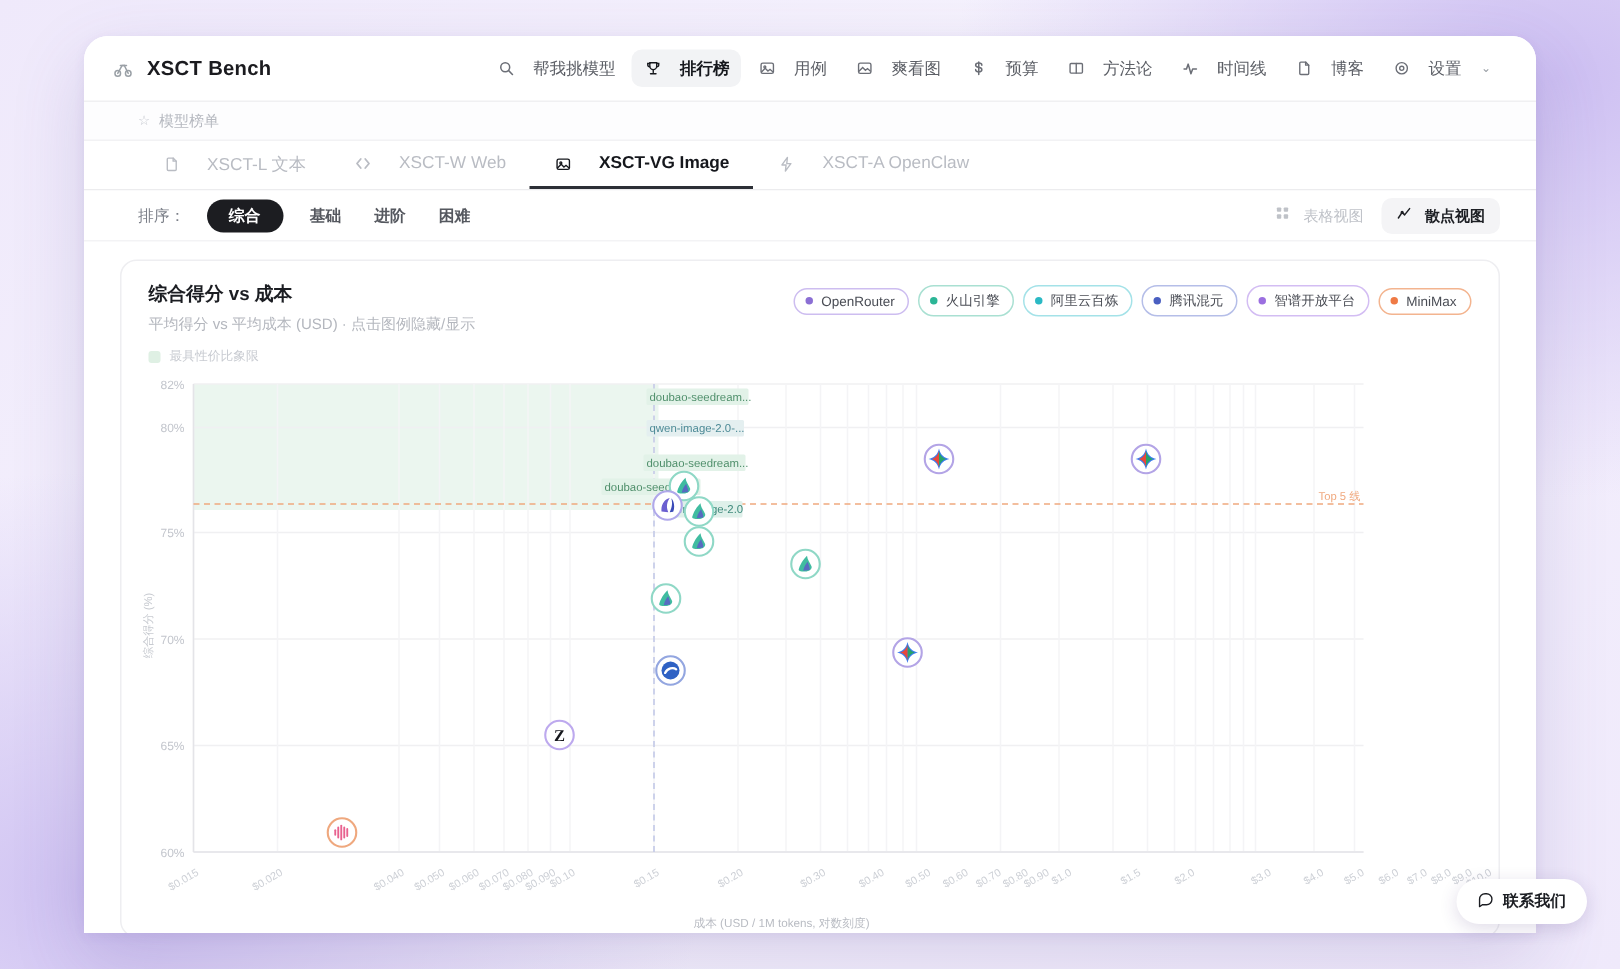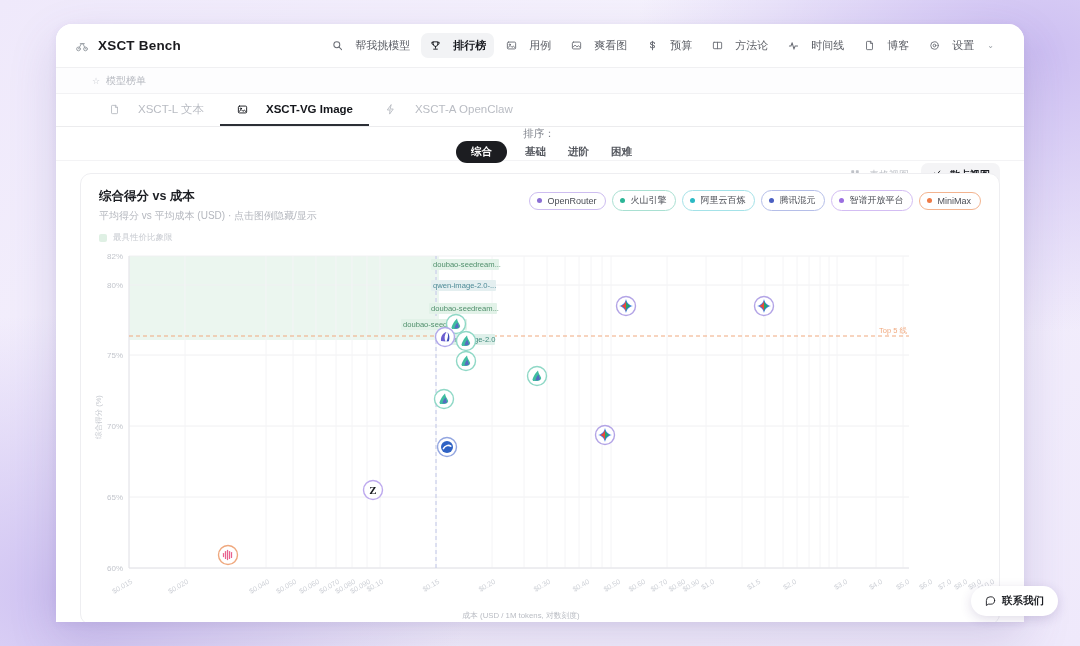--- a/index.html
+++ b/index.html
@@ -81,21 +81,20 @@
   }
   .tab .ic { width: 12px; height: 12px; display:flex; align-items:center; justify-content:center; }
   .tab.active { color: #15171c; font-weight: 700; border-bottom-color: #2c2f36; }
 
   
   .filterbar {
     height: 34px; display: flex; align-items: center;
     padding: 0 24px 0 36px;
     background: #fff;
     border-bottom: 1px solid #f3f3f5;
-    flex-direction: column;
   }
   .sort-label { font-size: 10.5px; color: #7b7f88; margin-right: 14px; }
   .chipset { display: flex; align-items: center; gap: 14px; }
   .chip { font-size: 10.5px; color: #55585f; font-weight: 700; cursor: pointer; padding: 3px 4px; }
   .chip.on {
     background: #1c1d21; color: #fff; border-radius: 999px;
     padding: 4px 15px; font-weight: 700;
   }
   .hint { font-size: 9.5px; color: #c0c3ca; margin-left: 16px; white-space: nowrap; }
   .viewtoggle { margin-left: auto; display: flex; align-items: center; gap: 2px; }
@@ -272,20 +271,29 @@
 
     <div class="tabs">
       <div class="tab">
         <span class="ic">
           <svg width="11" height="11" viewBox="0 0 24 24" fill="none" stroke="currentColor" stroke-width="2" stroke-linecap="round" stroke-linejoin="round">
               <path d="M14 3H7a1.5 1.5 0 0 0-1.5 1.5v15A1.5 1.5 0 0 0 7 21h10a1.5 1.5 0 0 0 1.5-1.5V7.5z"></path>
               <path d="M14 3v4.5h4.5"></path>
             </svg>
         </span>
         <span>XSCT-L 文本</span>
+      </div>
+      <div class="tab">
+        <span class="ic">
+          <svg width="12" height="12" viewBox="0 0 24 24" fill="none" stroke="currentColor" stroke-width="2.4" stroke-linecap="round" stroke-linejoin="round">
+              <path d="M9 6l-5 6 5 6"></path>
+              <path d="M15 6l5 6-5 6"></path>
+            </svg>
+        </span>
+        <span>XSCT-W Web</span>
       </div>
       <div class="tab active">
         <span class="ic">
           <svg width="11" height="11" viewBox="0 0 24 24" fill="none" stroke="currentColor" stroke-width="2" stroke-linecap="round">
               <rect x="3" y="4.5" width="18" height="15" rx="2.5"></rect>
               <circle cx="8.5" cy="10" r="1.4"></circle>
               <path d="M4 17l5-5 4 4 3-2.5 4 3.5"></path>
             </svg>
         </span>
         <span>XSCT-VG Image</span>

